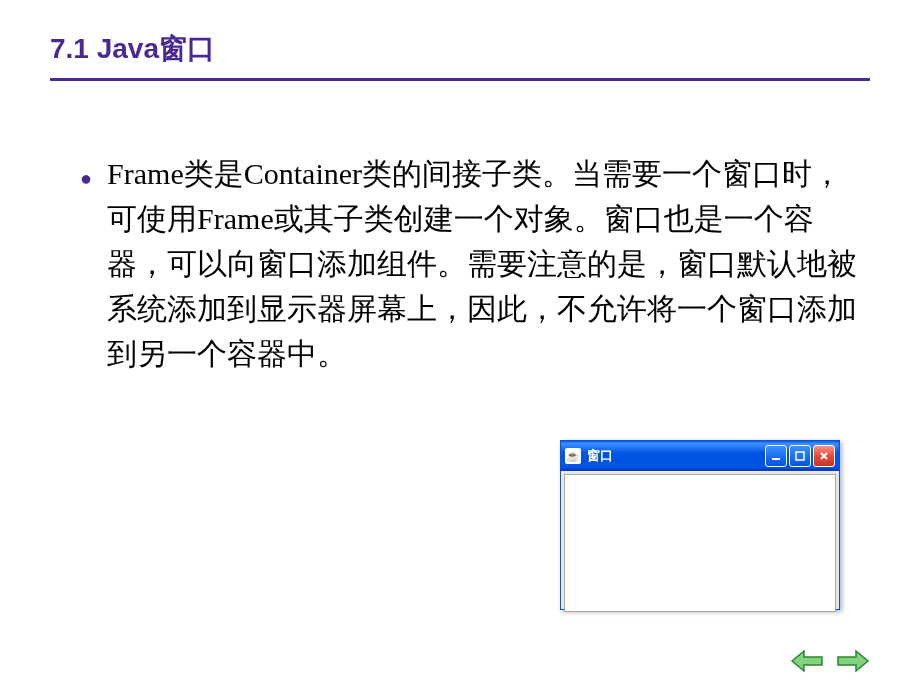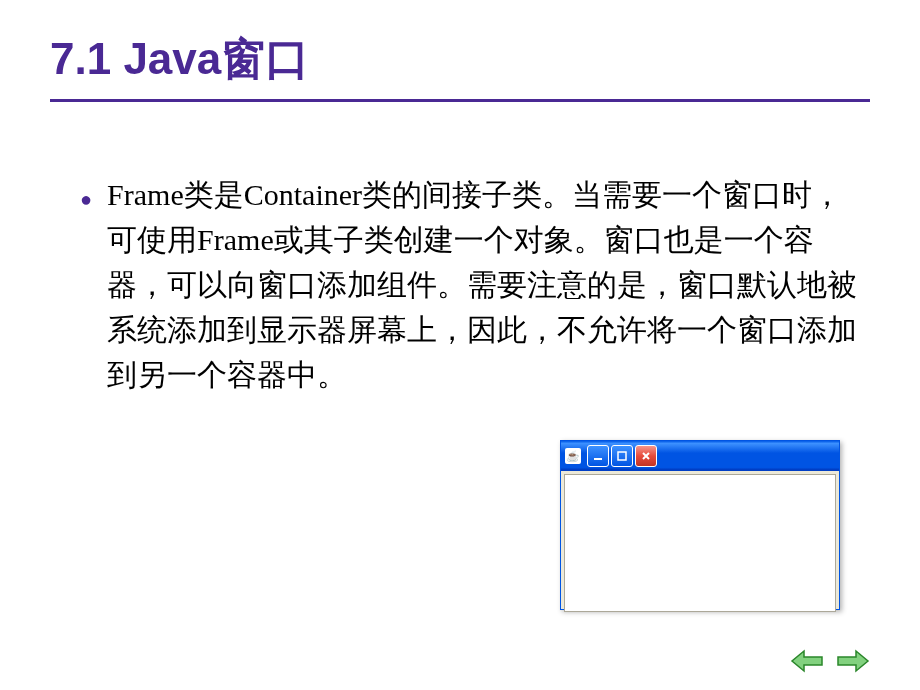--- a/index.html
+++ b/index.html
@@ -15,21 +15,21 @@
       position: relative;
       overflow: hidden;
     }
     .slide {
       width: 100%;
       height: 100%;
       padding: 20px 50px;
       position: relative;
     }
     .heading {
-      font-size: 44px;
+      font-size: 28px;
       font-weight: bold;
       color: #4a2994;
       margin-bottom: 10px;
       margin-top: 10px;
     }
     .underline {
       height: 3px;
       background: #4a2994;
       width: 820px;
       margin-bottom: 70px;
@@ -153,20 +153,21 @@
   <div class="content">
     <div class="bullet-item">
       <span class="bullet">●</span>
       <span class="bullet-text">Frame类是Container类的间接子类。当需要一个窗口时，可使用Frame或其子类创建一个对象。窗口也是一个容器，可以向窗口添加组件。需要注意的是，窗口默认地被系统添加到显示器屏幕上，因此，不允许将一个窗口添加到另一个容器中。</span>
     </div>
   </div>
 
   <div class="java-window">
     <div class="titlebar">
       <div class="java-icon">☕</div>
+      <span class="window-title">窗口</span>
       <div class="window-controls">
         <div class="win-btn minimize">
           <svg viewBox="0 0 10 10" width="10" height="10">
               <rect x="1" y="7" width="8" height="2" fill="#ffffff"></rect>
             </svg>
         </div>
         <div class="win-btn maximize">
           <svg viewBox="0 0 10 10" width="10" height="10">
               <rect x="1" y="1" width="8" height="8" fill="none" stroke="#ffffff" stroke-width="1.5"></rect>
             </svg>

